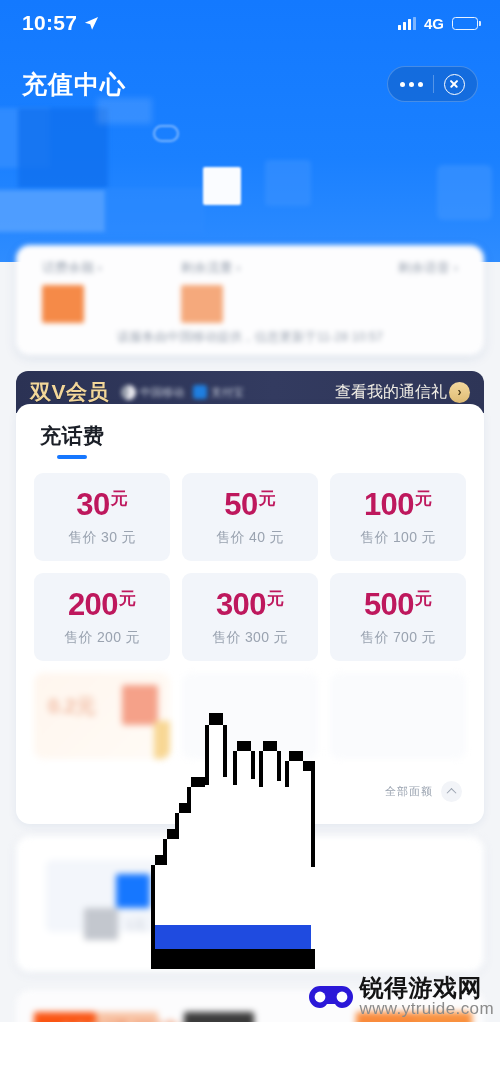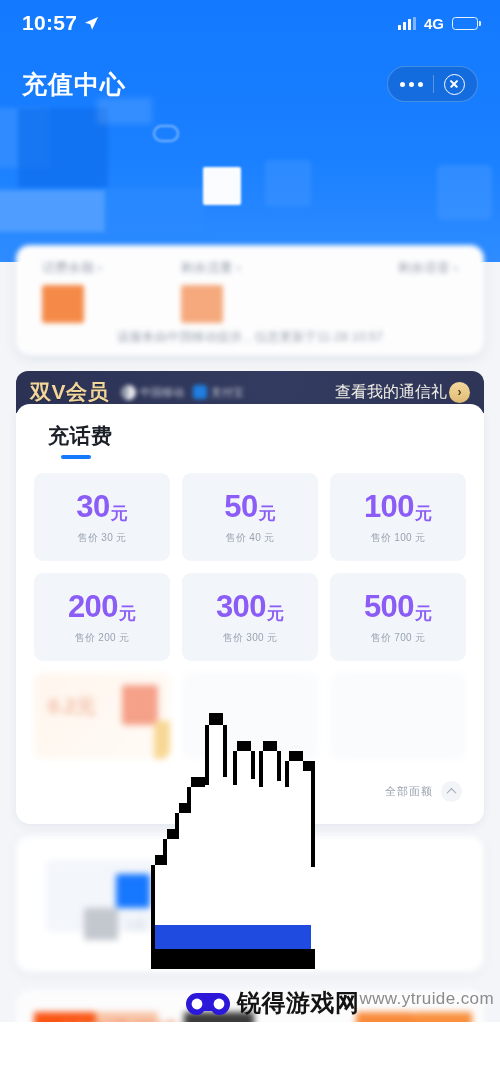--- a/index.html
+++ b/index.html
@@ -136,40 +136,40 @@
 
   
   .panel {
     position:absolute; left:16px; top:404px; width:468px; height:420px;
     background:#fff; border-radius:14px;
     box-shadow:0 2px 10px rgba(20,60,130,.07);
     overflow:hidden;
   }
   .tabs { display:flex; align-items:flex-end; gap:40px; padding:18px 24px 0; }
   .tab { position:relative; padding-bottom:9px; }
-  .tab-label { font-size:21px; font-weight:700; color:#1b1f27; letter-spacing:.5px;margin-left:8px; }
+  .tab-label { font-size:21px; font-weight:700; color:#1b1f27; letter-spacing:.5px; }
   .tab.blurred { filter:blur(2.4px); }
   .tab.blurred .tab-label { color:#b9c0cb; font-weight:600; }
   .tab-underline {
     position:absolute; left:50%; transform:translateX(-50%); bottom:0;
     width:30px; height:4px; background:#1677FF; border-radius:2px;
   }
 
   .amount-grid {
     display:grid; grid-template-columns:repeat(3,1fr); gap:12px;
     padding:14px 18px 0;
   }
   .amount-card {
     height:88px; background:#F2F5FA; border-radius:9px;
     display:flex; flex-direction:column; align-items:center; justify-content:center; gap:6px;
   }
-  .amt-main { display:flex; align-items:flex-end; color:#8b5cf6; }
+  .amt-main { display:flex; align-items:flex-start; color:#be185d; }
   .amt-value { font-size:31px; font-weight:700; letter-spacing:-.5px; }
   .amt-unit { font-size:17px; font-weight:600; margin-left:1px; }
-  .amt-sub { font-size:10px; color:#9aa3b0; letter-spacing:.3px; }
+  .amt-sub { font-size:14px; color:#9aa3b0; letter-spacing:.3px; }
 
   .promo-row { padding:12px 18px 0; display:grid; grid-template-columns:repeat(3,1fr); gap:12px; }
   .promo-card {
     height:86px; border-radius:9px; position:relative; overflow:hidden;
     background:linear-gradient(135deg,#FFF6EE 0%,#FFFBF6 100%);
     filter:blur(3px);
   }
   .promo-text {
     position:absolute; left:14px; top:20px; font-size:20px; font-weight:700; color:#F0B9A0;
   }
@@ -220,21 +220,21 @@
   .bb-o6 { position:absolute; left:398px; top:22px; width:58px; height:44px; background:#F9913F; border-radius:2px; }
 
   
   .watermark {
     position:absolute; right:6px; bottom:4px;
     display:flex; align-items:center; gap:7px;
   }
   .wm-pad {
     width:44px; height:30px; position:relative;
   }
-  .wm-text-wrap { display:flex; flex-direction:row; line-height:1.05; }
+  .wm-text-wrap { display:flex; flex-direction:column; line-height:1.05; }
   .wm-title { font-size:24px; font-weight:800; color:#141414; letter-spacing:.5px; }
   .wm-url { font-size:17px; color:#8b8b8b; letter-spacing:.4px; }
 
   
   .cursor { position:absolute; left:139px; top:713px; width:226px; height:262px; }
 </style>
 </head>
 <body>
 
 <div id="app">

